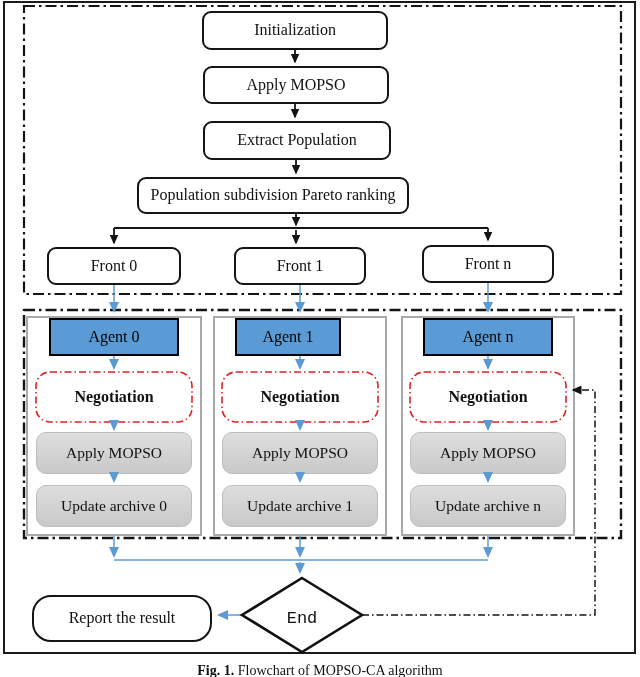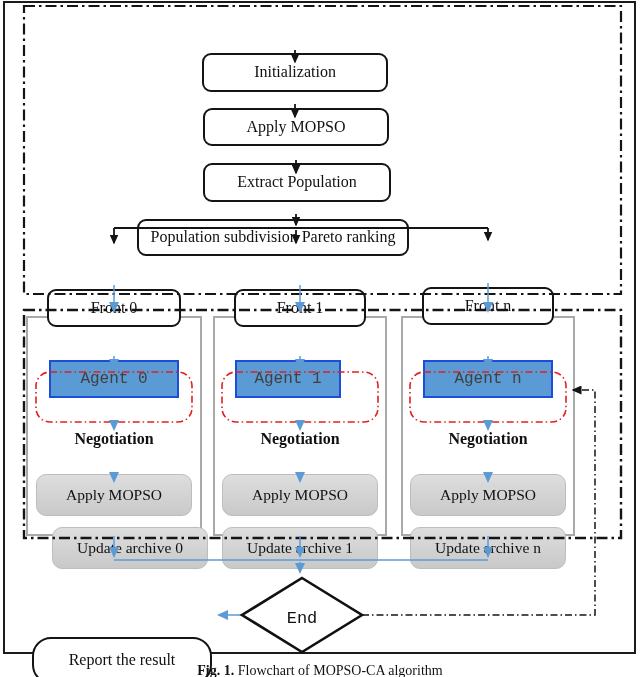--- a/index.html
+++ b/index.html
@@ -12,28 +12,28 @@
   .abs{position:absolute;box-sizing:border-box;}
   #outer-frame{
     left:3px;top:1px;width:633px;height:653px;
     border:2px solid #1b1b1b;z-index:0;background:#fff;
   }
   #connector-layer{
     left:0;top:0;width:640px;height:677px;z-index:3;pointer-events:none;
   }
   .node{
     display:flex;align-items:center;justify-content:center;
-    text-align:left;z-index:2;font-size:16px;line-height:1.05;margin-top:42px;
+    text-align:left;z-index:2;font-size:16px;line-height:1.05;
   }
   .wbox{background:#fff;border:2px solid #141414;border-radius:9px;}
   .col{
     background:#fff;border:2px solid #a9a9a9;z-index:1;
   }
   .agent{
-    background:#5B9BD5;border:2px solid #1d4ed8;color:#404040;font-family:Liberation Mono, monospace;
+    background:#5B9BD5;border:2px solid #000000;color:#000000;
   }
   .neg{background:#fff;border:none;font-weight:bold;}
   .gray{
     background:linear-gradient(180deg,#dedede 0%,#d2d2d2 55%,#c9c9c9 100%);
     border:1px solid #bdbdbd;border-radius:10px;font-size:15.5px;
   }
   .floating-label{z-index:4;display:flex;align-items:center;justify-content:center;font-size:17px;font-family:Liberation Mono, monospace;}
   #report-box{border-width:2.5px;border-radius:19px;}
   #caption{
     left:0;top:663px;width:640px;text-align:center;z-index:4;
@@ -54,21 +54,21 @@
 <div class="abs node wbox" style="left:203px;top:66px;width:186px;height:38px;">Apply MOPSO</div>
 <div class="abs node wbox" style="left:203px;top:121px;width:188px;height:39px;">Extract Population</div>
 <div class="abs node wbox" style="left:137px;top:177px;width:272px;height:37px;border-radius:9px;">Population subdivision Pareto ranking</div>
 <div class="abs node wbox" style="left:47px;top:247px;width:134px;height:38px;">Front 0</div>
 <div class="abs node wbox" style="left:234px;top:247px;width:132px;height:38px;">Front 1</div>
 <div class="abs node wbox" style="left:422px;top:245px;width:132px;height:38px;">Front n</div>
 
 <div class="abs node agent" style="left:49px;top:318px;width:130px;height:38px;">Agent 0</div>
 <div class="abs node neg" style="left:36px;top:372px;width:156px;height:50px;">Negotiation</div>
 <div class="abs node gray" style="left:36px;top:432px;width:156px;height:42px;">Apply MOPSO</div>
-<div class="abs node gray" style="left:52px;top:485px;width:156px;height:42px;">Update archive 0</div>
+<div class="abs node gray" style="left:36px;top:485px;width:156px;height:42px;">Update archive 0</div>
 
 <div class="abs node agent" style="left:235px;top:318px;width:106px;height:38px;">Agent 1</div>
 <div class="abs node neg" style="left:222px;top:372px;width:156px;height:50px;">Negotiation</div>
 <div class="abs node gray" style="left:222px;top:432px;width:156px;height:42px;">Apply MOPSO</div>
 <div class="abs node gray" style="left:222px;top:485px;width:156px;height:42px;">Update archive 1</div>
 
 <div class="abs node agent" style="left:423px;top:318px;width:130px;height:38px;">Agent n</div>
 <div class="abs node neg" style="left:410px;top:372px;width:156px;height:50px;">Negotiation</div>
 <div class="abs node gray" style="left:410px;top:432px;width:156px;height:42px;">Apply MOPSO</div>
 <div class="abs node gray" style="left:410px;top:485px;width:156px;height:42px;">Update archive n</div>

